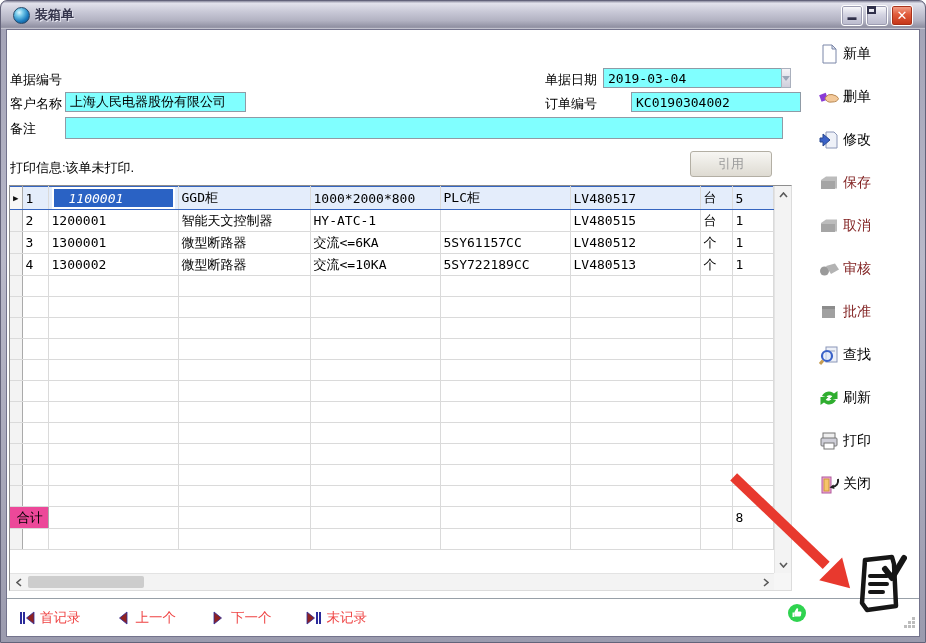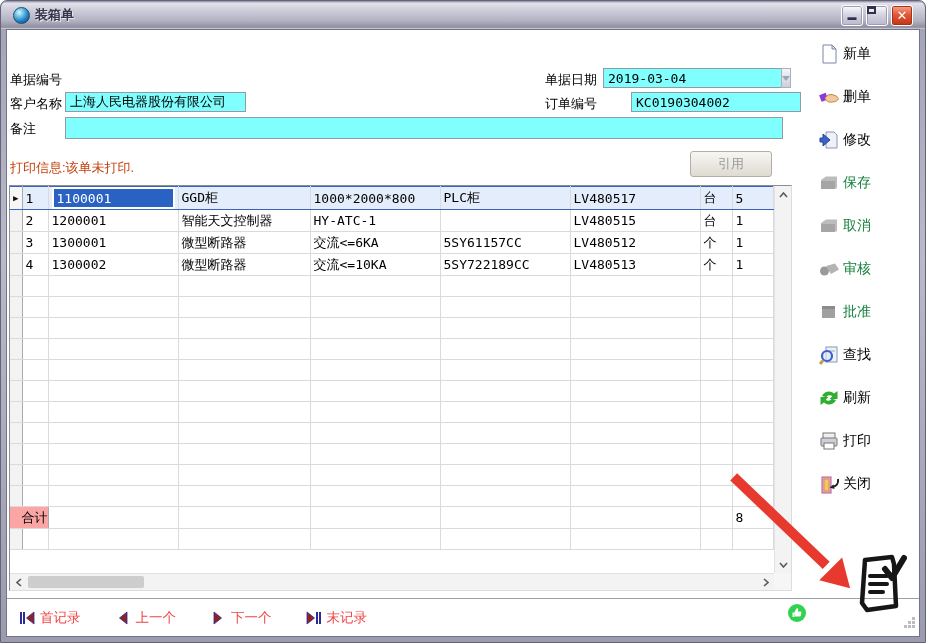--- a/index.html
+++ b/index.html
@@ -28,53 +28,53 @@
   .client { position:absolute; left:5px; top:28px; right:5px; bottom:5px;
     background:#fff; border:1px solid #73738c; }
   .lbl { position:absolute; font-size:13px; color:#000; white-space:nowrap;font-family:Liberation Serif, serif; }
   .cyan { position:absolute; height:20px; background:#80ffff; border:1px solid #8f9ba6;
     font-family:"DejaVu Sans Mono","Liberation Mono",monospace; font-size:13px; color:#000; padding:0 4px; outline:none; }
   .combo { position:absolute; height:20px; display:flex; }
   .combo .cyan { position:static; flex:1; height:100%; border-right:none; }
   .combo-btn { width:17px; height:100%; border:1px solid #aab0bd;
     background:linear-gradient(180deg,#f4f4f8,#cfcfdc); display:flex; align-items:center; justify-content:center; }
   .combo-btn i { width:0; height:0; border:4px solid transparent; border-top:5px solid #9aa6b8; margin-top:4px; }
-  .printinfo { position:absolute; font-size:13px; color:#c2410c;text-align:right; }
+  .printinfo { position:absolute; font-size:13px; color:#000000;text-align:right; }
   .quote-btn { position:absolute; left:683px; top:121px; width:82px; height:26px; border:1px solid #b3afa4; border-radius:3px;
     background:linear-gradient(180deg,#f7f6f3,#dedbd2); color:#9b9b9b; font-size:13px; text-align:center; line-height:24px; }
   
   .grid { position:absolute; left:2px; top:155px; width:783px; height:406px;
     border:1px solid #8e8e8e; border-right-color:#dcdcdc; border-bottom-color:#dcdcdc; background:#fff; overflow:hidden; }
   .grid-body { position:absolute; left:0; top:0; right:17px; bottom:17px; overflow:hidden; }
   table.dg { border-collapse:collapse; table-layout:fixed; width:763px;
     font-family:"DejaVu Sans Mono","Liberation Mono",monospace; font-size:13px; }
   table.dg th { height:19px; font-weight:normal; text-align:left; padding:0 3px; background:#fff;
     border-right:1px solid #d2d2d2; border-bottom:1px solid #aaa; white-space:nowrap; overflow:hidden; }
   table.dg td { height:22px; padding:0 3px; border-right:1px solid #dadada; border-bottom:1px solid #dadada;
     white-space:nowrap; overflow:hidden; }
   table.dg .mk { background:#f3f3f3; border-right:1px solid #aaa; padding:0; text-align:center; }
   table.dg tr.empty td { height:21px; }
   tr.sel td { background:#e4edfb; border-top:1px solid #3565c0; border-bottom:1px solid #3565c0; }
   tr.sel td.mk { background:#f7f7f7; font-size:9px; color:#111; }
   td.edcell { padding:0; }
   .edcell-in { height:22px; background:#2a62c4; box-shadow:inset 0 0 0 2px #fff; color:#fff;
-    display:flex; align-items:center; padding-left:5px; }
+    display:flex; align-items:center; padding-left:17px;font-style:italic; }
   tr.total td { height:22px; }
   
   .vsb { position:absolute; top:0; right:0; bottom:17px; width:17px; background:#f3f3f3; border-left:1px solid #e3e3e3; }
   .hsb { position:absolute; left:0; right:17px; bottom:0; height:17px; background:#f3f3f3; border-top:1px solid #e3e3e3; }
   .sb-corner { position:absolute; right:0; bottom:0; width:17px; height:17px; background:#f6f6f6; }
   .sb-arrow { position:absolute; width:17px; height:17px; display:flex; align-items:center; justify-content:center; }
   .hsb .thumb { position:absolute; left:18px; top:2px; width:116px; height:12px; background:#cdcdcd; border-radius:2px; }
   
   .toolbar { position:absolute; top:12px; right:13px; width:88px; }
   .tbtn { height:24px; margin-bottom:19px; display:flex; align-items:center; cursor:default; }
   .tbtn svg { width:22px; height:22px; flex:none; }
   .tbtn .tlab { font-size:14px; color:#000; margin-left:3px; white-space:nowrap; }
-  .tbtn.disabled .tlab { color:#15803d; }
+  .tbtn.disabled .tlab { color:#7f1d1d; }
   
   .bottombar { position:absolute; left:0; right:0; bottom:0; height:38px; background:#fff;
     border-top:1px solid #98a0a8; box-shadow:inset 0 1px 0 #fff; display:flex; align-items:center; padding-left:12px; }
   .navbtn { display:flex; align-items:center; margin-right:34px; cursor:default; }
   .navbtn svg { width:16px; height:14px; }
   .navbtn .nlab { font-size:13.5px; color:#ef4444; margin-left:5px; white-space:nowrap; }
   .status-dot { position:absolute; right:112px; bottom:9px; }
   .grip { position:absolute; right:3px; bottom:3px; }
   
   .overlay { position:absolute; left:0; top:0; width:100%; height:100%; pointer-events:none; }
@@ -308,21 +308,21 @@
                 <td></td>
                 <td></td>
                 <td></td>
                 <td></td>
                 <td></td>
                 <td></td>
                 <td></td>
                 <td></td>
   </tr>
 <tr class="total">
-            <td class="mk" colspan="2" style="text-align:right;padding-left:2px;background:#fca5a5;">合计</td>
+            <td class="mk" colspan="2" style="text-align:center;padding-left:2px;background:#ec4899;">合计</td>
             <td></td>
                 <td></td>
                 <td></td>
                 <td></td>
                 <td></td>
                 <td></td>
             <td>8</td>
           </tr>
 
   <tr class="empty">

